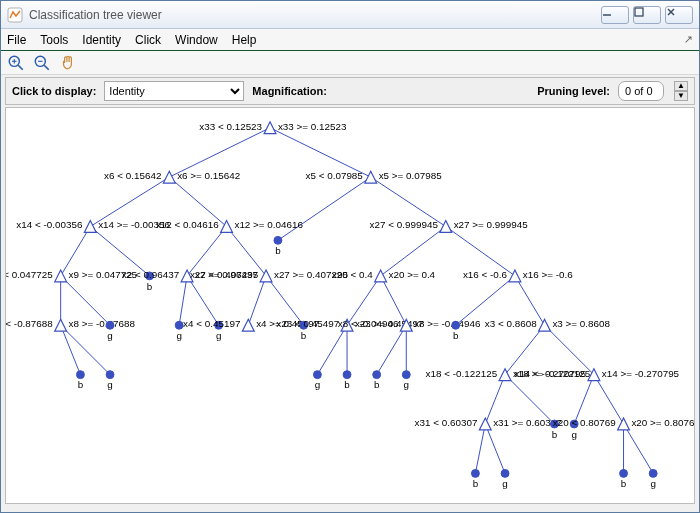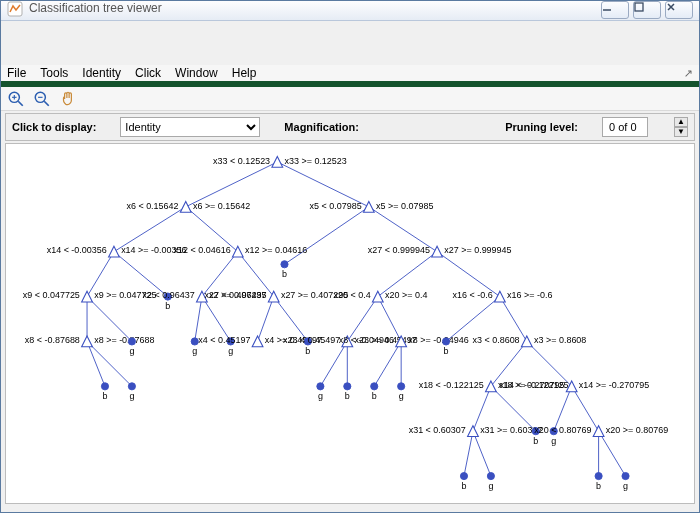--- a/index.html
+++ b/index.html
@@ -1,32 +1,32 @@
 <!DOCTYPE html>
 <html><head>
 <meta charset="utf-8">
 <style>
   * { box-sizing: border-box; }
   html, body { margin: 0; padding: 0; font-family: "Segoe UI", Tahoma, Arial, sans-serif; font-size: 12px; color: #000; background: #fff; }
   .window { width: 700px; height: 513px; border: 1px solid #5a7aa0; background: #f0f0f0; display: flex; flex-direction: column; }
-  .titlebar { height: 20px; background: linear-gradient(#fdfdfe,#e6ecf5); border-bottom: 1px solid #b9c7db; display: flex; align-items: flex-start; padding: 0 6px; color: #555; }
+  .titlebar { height: 28px; background: linear-gradient(#fdfdfe,#e6ecf5); border-bottom: 1px solid #b9c7db; display: flex; align-items: center; padding: 0 6px; color: #555; }
   .titlebar .appicon { width: 16px; height: 16px; margin-right: 6px; display:inline-flex; align-items:center; justify-content:center;}
   .titlebar .title { flex: 1; font-size: 12px; }
   .winbtns { display: flex; gap: 4px; }
   .winbtn { width: 28px; height: 18px; border: 1px solid #9aaac2; background: linear-gradient(#fcfdff,#e4ecf7); border-radius: 3px; display: flex; align-items: center; justify-content: center; font-size: 10px; color:#3a4b63; cursor:pointer;}
-  .menubar { height: 22px; background: #f6f6f6; border-bottom: 6px solid #14532d; display: flex; align-items: center; padding: 0 6px; gap: 14px; margin-top: 44px; }
+  .menubar { height: 22px; background: #f6f6f6; border-bottom: 1px solid #14532d; display: flex; align-items: center; padding: 0 6px; gap: 14px; }
   .menubar > span { cursor: default; }
   .menubar .dock { margin-left: auto; font-size:11px; color:#666; cursor:pointer;}
   .toolbar { height: 24px; background: #f6f6f6; border-bottom: 1px solid #d9d9d9; display: flex; align-items: center; padding: 0 6px; gap: 8px; }
   .toolbtn { width:18px; height:18px; display:inline-flex; align-items:center; justify-content:center; cursor:pointer; }
-  .controlbar { height: 28px; background: #efefef; border: 1px solid #bcbcbc; margin: 2px 4px 0 4px; display: flex; align-items: center; padding: 0 6px; gap: 24px; font-weight: bold; font-size:11px; }
+  .controlbar { height: 28px; background: #efefef; border: 1px solid #bcbcbc; margin: 2px 4px 0 4px; display: flex; align-items: center; padding: 0 6px; gap: 8px; font-weight: bold; font-size:11px; }
   .controlbar label { font-weight: bold; }
   .controlbar select, .controlbar .readout { font-weight: normal; font-family: Liberation Sans, sans-serif; font-size: 11px; height: 20px; border: 1px solid #a9a9a9; background: #fff; }
   .controlbar select { min-width: 140px; }
-  .readout { display:inline-flex; align-items:center; padding:0 6px; min-width:46px; background:#f4f4f4; }
+  .readout { display:inline-flex; align-items:center; padding:0 6px; min-width:46px; background:#f4f4f4;border-radius:7px; }
   .spinner { display:flex; flex-direction:column; margin-left:2px;}
   .spinner div{ width:14px;height:10px;border:1px solid #a9a9a9;background:#e8e8e8;font-size:8px;line-height:7px;text-align:center;cursor:pointer;}
   .canvas-wrap { flex:1; margin: 2px 4px 8px 4px; border:1px solid #bcbcbc; background:#fff; position:relative; overflow:hidden;}
   svg { width:100%; height:100%; }
   .edge { stroke:#3a4fc0; stroke-width:1; fill:none; }
   .node-open { fill:#fff; stroke:#3a4fc0; stroke-width:1.2; }
   .node-leaf { fill:#3a4fc0; stroke:#3a4fc0; }
   .lbl { font: 10px Arial, sans-serif; fill:#000; }
   .lbl.left{ text-anchor:end; }
   .lbl.right{ text-anchor:start; }

